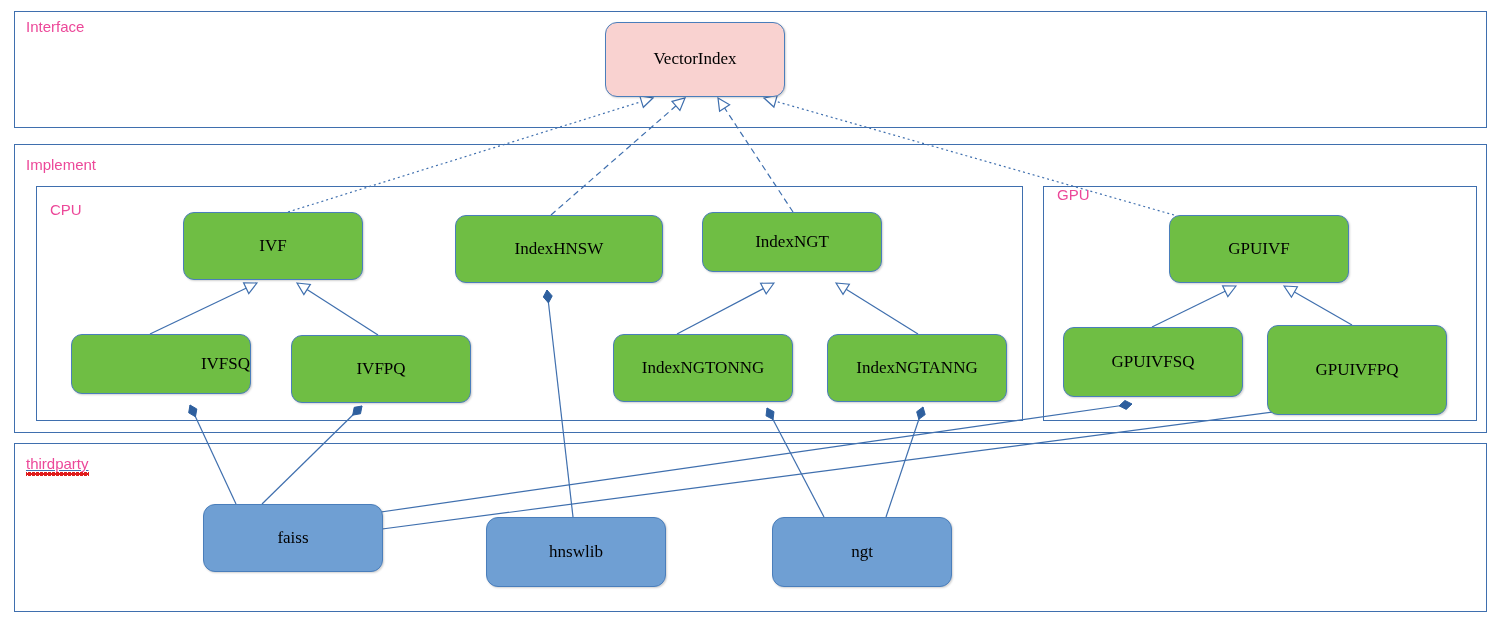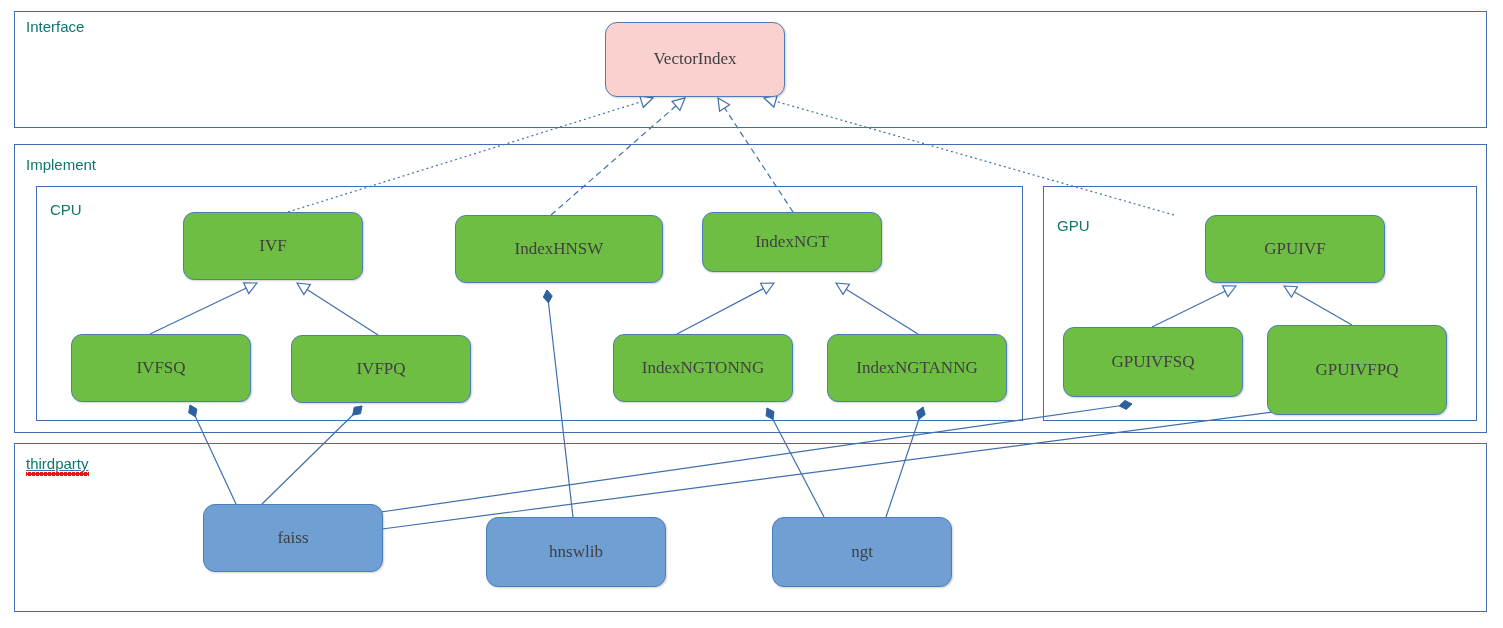--- a/index.html
+++ b/index.html
@@ -1,30 +1,30 @@
 <!DOCTYPE html>
 <html><head>
 <meta charset="utf-8">
 <style>
   html,body{margin:0;padding:0;background:#ffffff;}
   body{font-family:"Liberation Sans",sans-serif;}
   #stage{position:relative;width:1503px;height:628px;overflow:hidden;background:#fff;}
   #edges{position:absolute;left:0;top:0;width:1503px;height:628px;pointer-events:none;}
 
   .group{position:absolute;border:1px solid #3F6FAE;background:transparent;box-sizing:border-box;}
-  .group-label{position:absolute;font-family:"Liberation Sans",sans-serif;font-size:15px;color:#0f766e;white-space:nowrap;}
+  .group-label{position:absolute;font-family:"Liberation Sans",sans-serif;font-size:15px;color:#ec4899;white-space:nowrap;}
   .group-label.misspelled{ text-decoration:underline; text-decoration-color:#3F6FAE; }
   .squiggle{position:absolute;left:0;right:0;bottom:-4px;height:4px;
     background-image:repeating-linear-gradient(135deg,#e01b1b 0 1px,transparent 1px 2px),
                      repeating-linear-gradient(45deg,#e01b1b 0 1px,transparent 1px 2px);
     background-size:4px 4px;}
 
   .node{position:absolute;border-radius:12px;border:1px solid #4A7EBB;box-sizing:border-box;
         display:flex;align-items:center;justify-content:center;text-align:center;
-        font-family:"Liberation Serif",serif;font-size:17px;color:#404040;line-height:1.1;
+        font-family:"Liberation Serif",serif;font-size:17px;color:#000000;line-height:1.1;
         box-shadow:1px 1px 2px rgba(0,0,0,.18);}
   .node.iface{background:#F9D2D0;border-color:#4A7EBB;}
   .node.impl{background:#6FBE44;border-color:#4A7EBB;border-radius:11px;}
   .node.thirdp{background:#6F9FD3;border-color:#4A7EBB;}
 </style>
 </head>
 <body>
 
 <div id="stage">
 
@@ -100,41 +100,41 @@
     </svg>
 
   <div id="groups">
       <div class="group" style="left: 14px; top: 11px; width: 1473px; height: 117px; border-color: rgb(63, 111, 174);"></div>
       <div class="group-label" style="left: 26px; top: 18px;">Interface</div>
       <div class="group" style="left: 14px; top: 144px; width: 1473px; height: 289px; border-color: rgb(63, 111, 174);"></div>
       <div class="group-label" style="left: 26px; top: 156px;">Implement</div>
       <div class="group" style="left: 36px; top: 186px; width: 987px; height: 235px; border-color: rgb(63, 111, 174);"></div>
       <div class="group-label" style="left: 50px; top: 201px;">CPU</div>
       <div class="group" style="left: 1043px; top: 186px; width: 434px; height: 235px; border-color: rgb(63, 111, 174);"></div>
-      <div class="group-label" style="left: 1057px; top: 217px;">GPU</div>
+      <div class="group-label" style="left: 1057px; top: 186px;">GPU</div>
       <div class="group" style="left: 14px; top: 443px; width: 1473px; height: 169px; border-color: rgb(63, 111, 174);"></div>
       <div class="group-label misspelled" style="left: 26px; top: 455px; position: absolute;">thirdparty<span class="squiggle"></span></div>
     </div>
   <div id="nodes">
       <div class="node iface" style="left: 605px; top: 22px; width: 180px; height: 75px;">
         <span>VectorIndex</span>
       </div>
       <div class="node impl" style="left: 183px; top: 212px; width: 180px; height: 68px;">
         <span>IVF</span>
       </div>
       <div class="node impl" style="left: 455px; top: 215px; width: 208px; height: 68px;">
         <span>IndexHNSW</span>
       </div>
       <div class="node impl" style="left: 702px; top: 212px; width: 180px; height: 60px;">
         <span>IndexNGT</span>
       </div>
-      <div class="node impl" style="left: 1169px; top: 215px; width: 180px; height: 68px; margin-left: 36px;">
+      <div class="node impl" style="left: 1169px; top: 215px; width: 180px; height: 68px;">
         <span>GPUIVF</span>
       </div>
-      <div class="node impl" style="left: 71px; top: 334px; width: 180px; height: 68px;">
+      <div class="node impl" style="left: 71px; top: 334px; width: 180px; height: 60px; justify-content: flex-end;">
         <span>IVFSQ</span>
       </div>
       <div class="node impl" style="left: 291px; top: 335px; width: 180px; height: 68px;">
         <span>IVFPQ</span>
       </div>
       <div class="node impl" style="left: 613px; top: 334px; width: 180px; height: 68px; align-items: center;">
         <span>IndexNGTONNG</span>
       </div>
       <div class="node impl" style="left: 827px; top: 334px; width: 180px; height: 68px;">
         <span>IndexNGTANNG</span>

